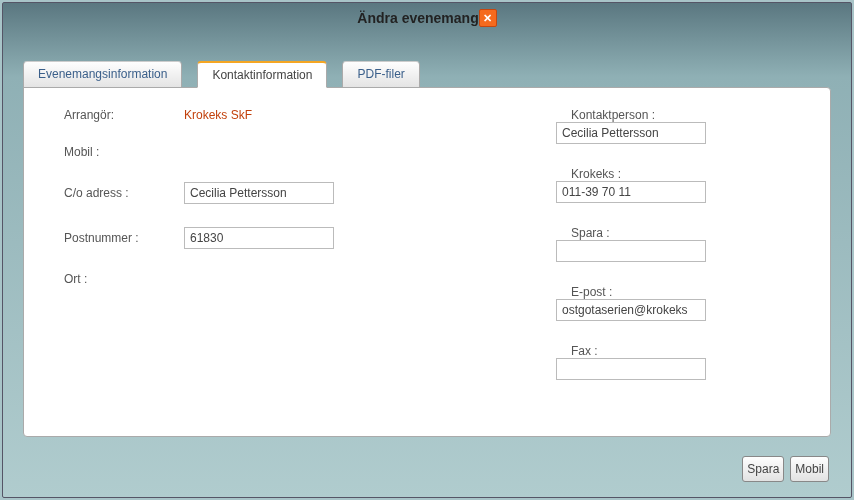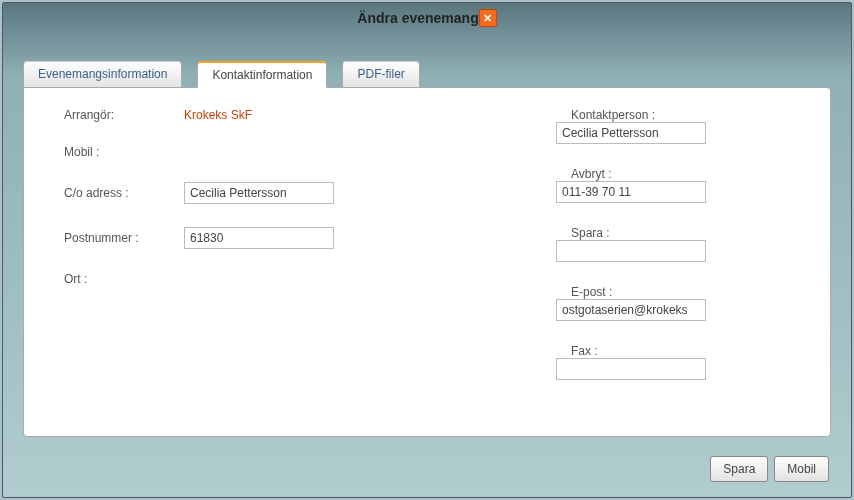--- a/index.html
+++ b/index.html
@@ -123,21 +123,21 @@
       height: 22px;
     }
     .buttons {
       position: absolute;
       right: 22px;
       bottom: 15px;
       display: flex;
       gap: 6px;
     }
     .btn {
-      padding: 5px 12px;
+      padding: 5px 4px;
       border: 1px solid #888;
       border-radius: 3px;
       background: linear-gradient(180deg, #fefefe 0%, #e2e2e2 100%);
       color: #444;
       font-family: Verdana, Arial, sans-serif;
       font-size: 12px;
       cursor: pointer;
     }
   </style>
 </head>
@@ -176,21 +176,21 @@
         <div class="form-row">
           <span class="lbl">Ort :</span>
         </div>
       </div>
       <div class="col col-right">
         <div class="form-row">
           <span class="lbl">Kontaktperson :</span>
           <input class="txt" type="text" value="Cecilia Pettersson" style="">
         </div>
         <div class="form-row">
-          <span class="lbl">Avbryt :</span>
+          <span class="lbl">Krokeks :</span>
           <input class="txt" type="text" value="011-39 70 11" style="">
         </div>
         <div class="form-row">
           <span class="lbl">Spara :</span>
           <input class="txt" type="text" value="" style="">
         </div>
         <div class="form-row">
           <span class="lbl">E-post :</span>
           <input class="txt" type="text" value="ostgotaserien@krokeks" style="">
         </div>

